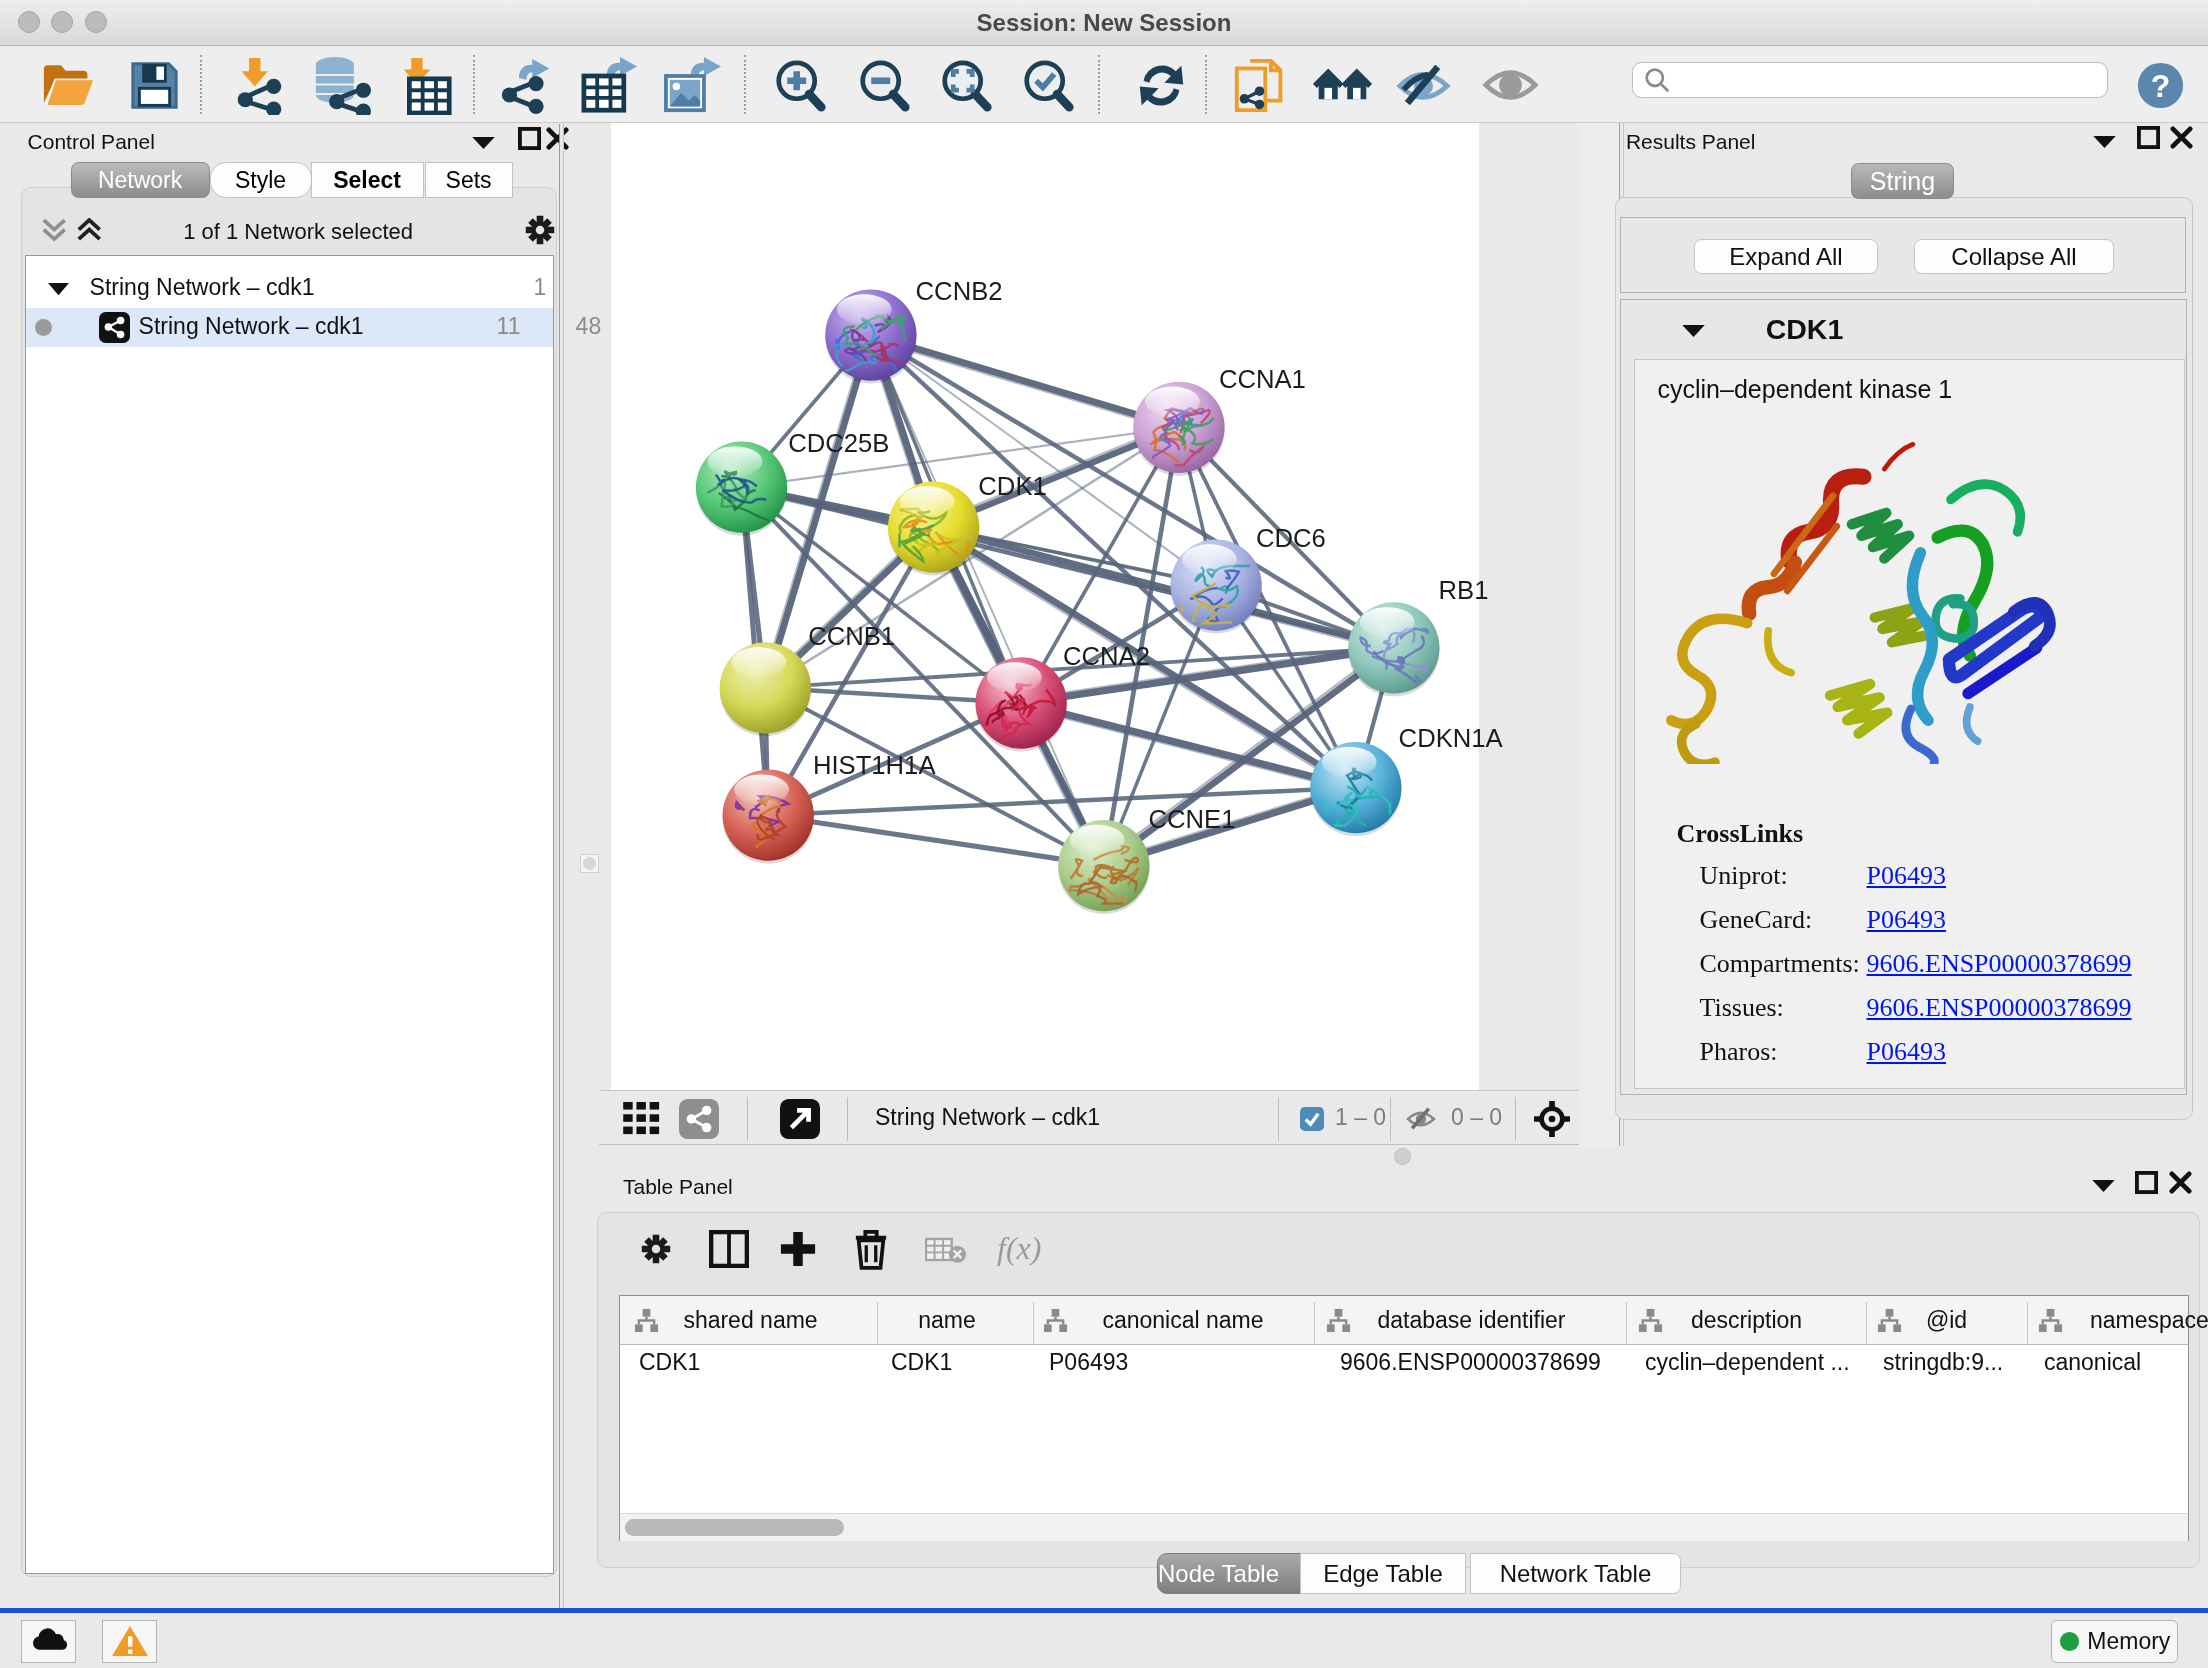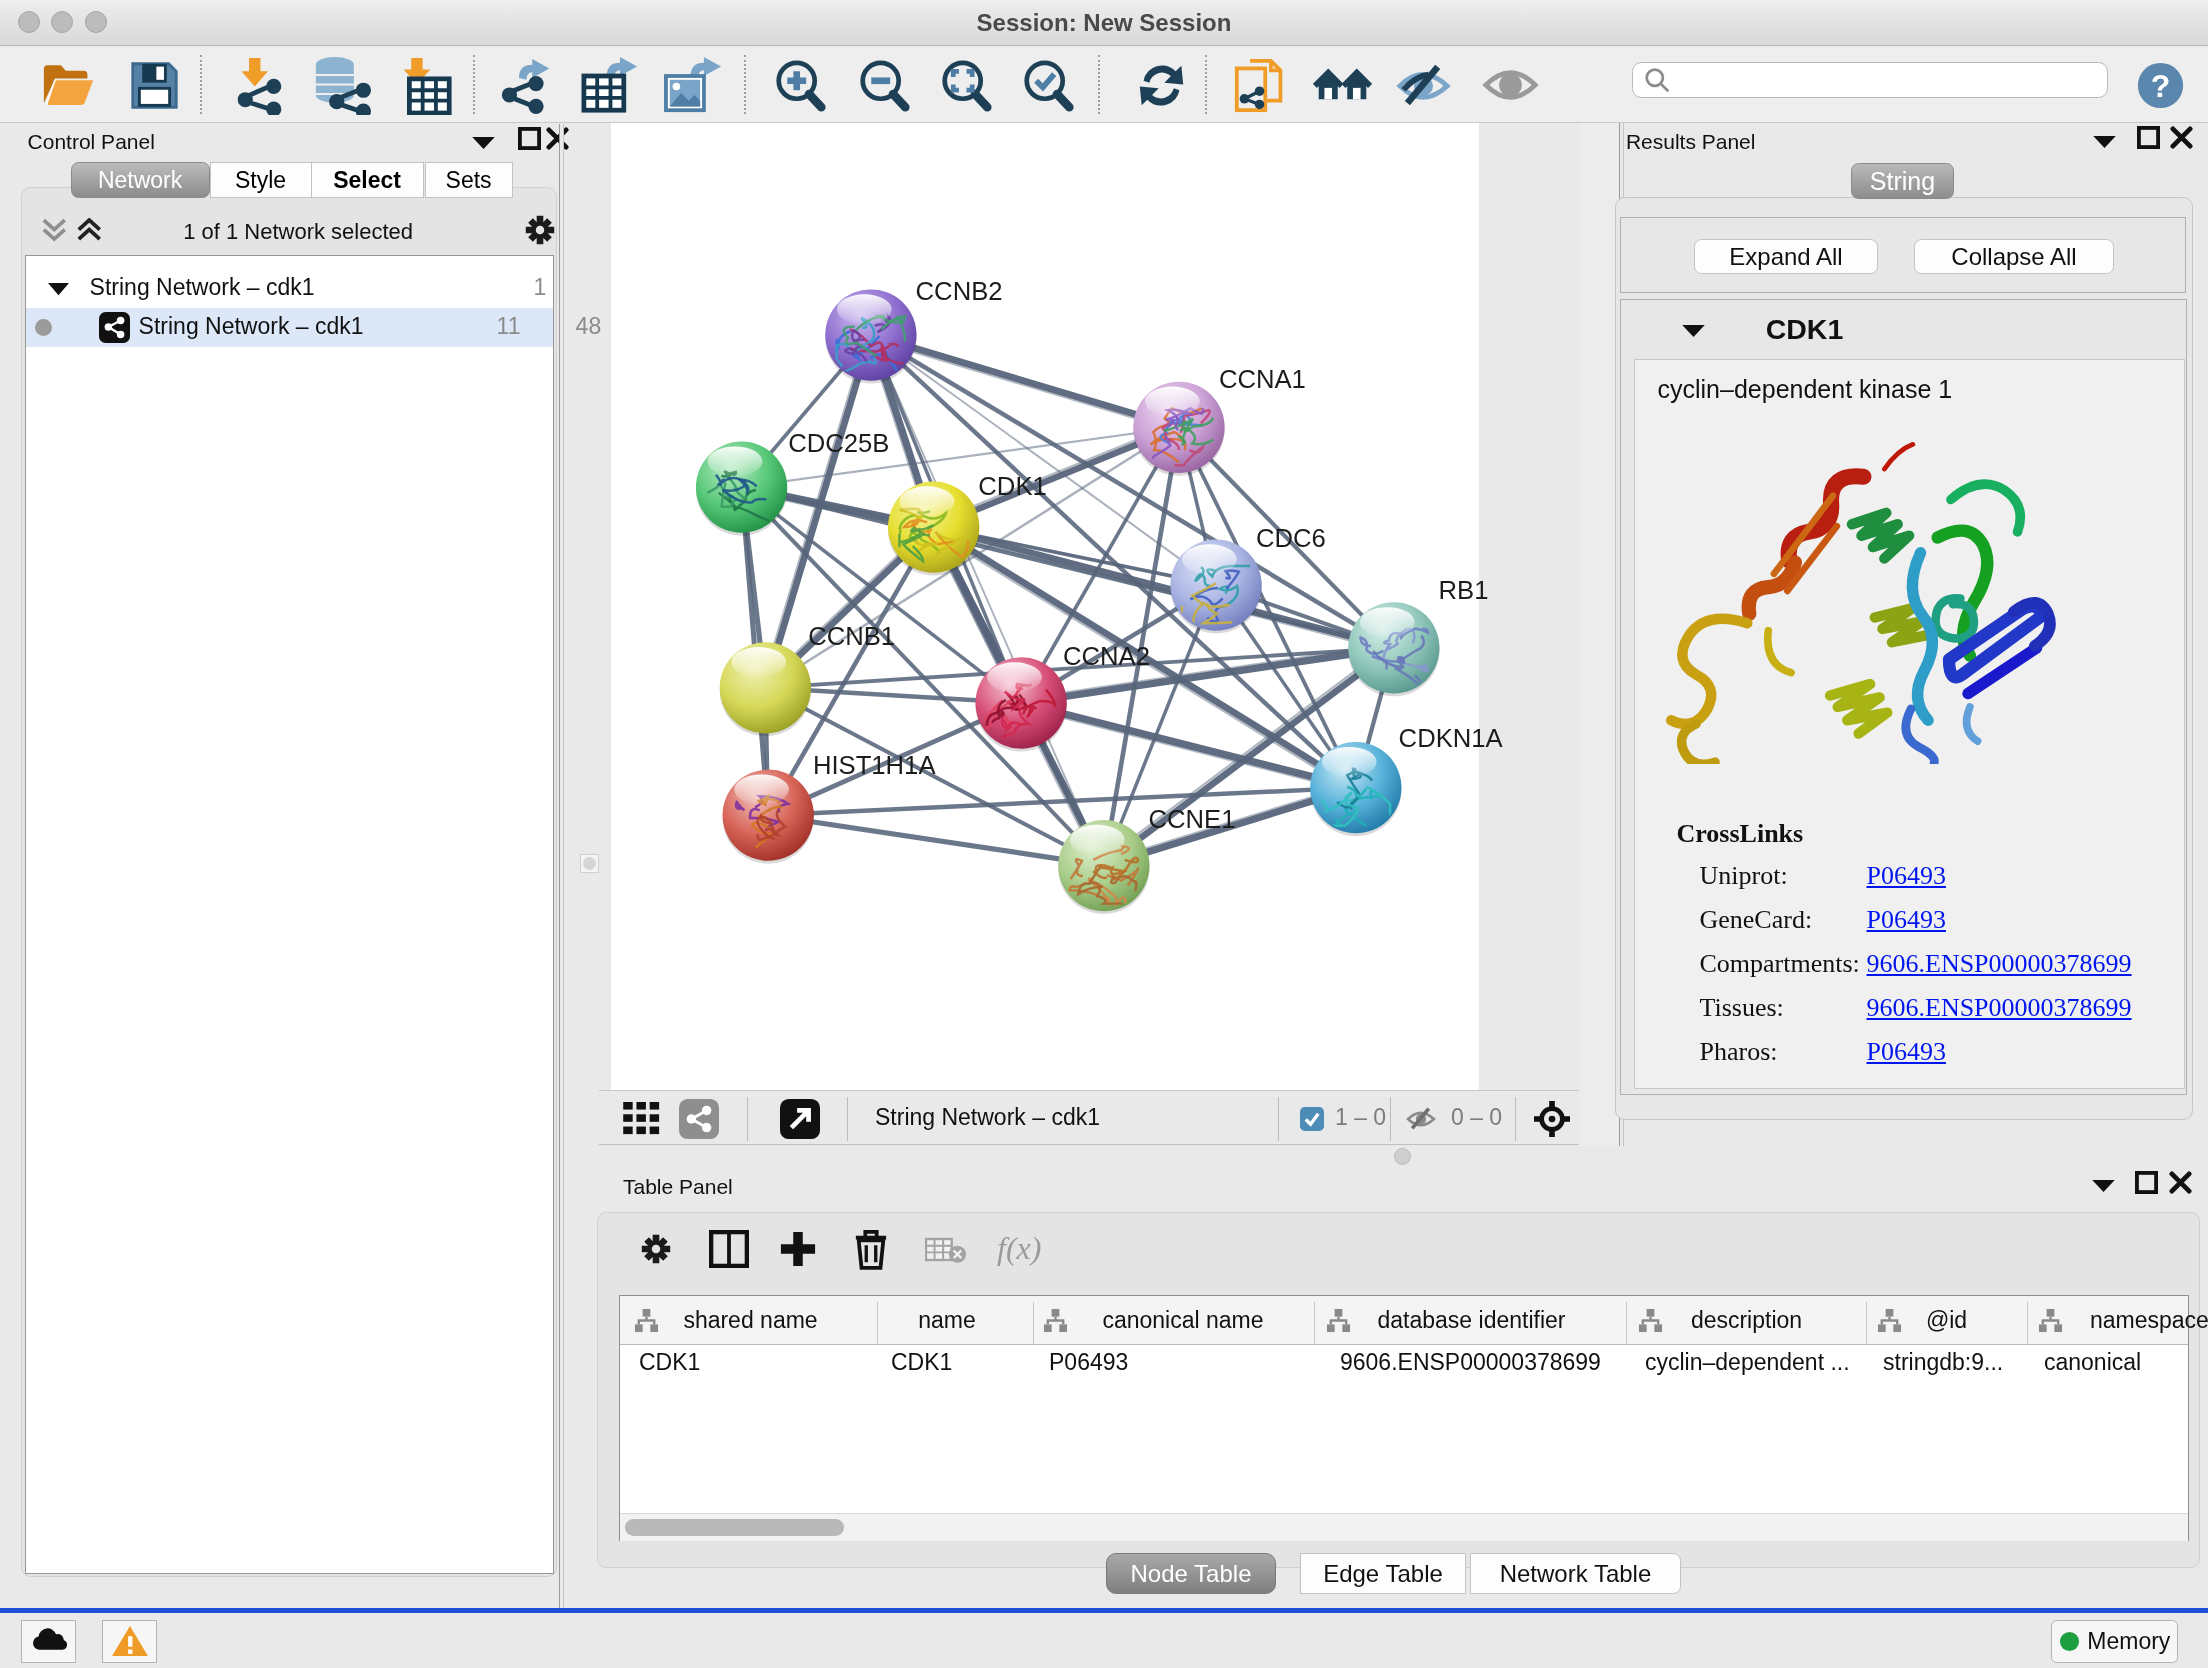--- a/index.html
+++ b/index.html
@@ -252,21 +252,21 @@
   <svg class="abs" style="left:510px; top:2.9px;" width="23" height="23" viewBox="0 0 24 24">
       <rect x="2" y="2" width="20" height="20" fill="none" stroke="#111" stroke-width="4"></rect>
     </svg>
   <svg class="abs" style="left:538px; top:2.9px;" width="23" height="23" viewBox="0 0 24 24">
       <path d="M3 3 L21 21 M21 3 L3 21" stroke="#111" stroke-width="5" stroke-linecap="round"></path>
     </svg>
 
   <div class="abs" style="left:13.3px; top:63px; width:536px; height:1390px; background:#e4e4e4; border:1px solid #cfcfcf; border-radius:9.5px;"></div>
 
   <div class="tab tabsel" style="left:63px; top:38px; width:139px;">Network</div>
-  <div class="tab" style="left:202px; top:38px; width:102px;">Style</div>
+  <div class="tab" style="left:202px; top:38px; width:102px;border-radius:16px;">Style</div>
   <div class="tab" style="left:303px; top:38px; width:113px;font-weight:bold;">Select</div>
   <div class="tab" style="left:417px; top:38px; width:88px;">Sets</div>
 
   <svg class="abs" style="left:32px; top:94px;" width="28.5" height="25" viewBox="0 0 30 26">
       <path d="M4 2 L15 12 L26 2 M4 12 L15 22 L26 12" fill="none" stroke="#8f8f8f" stroke-width="4"></path>
     </svg>
   <svg class="abs" style="left:67px; top:94px;" width="28.5" height="25" viewBox="0 0 30 26">
       <path d="M4 12 L15 2 L26 12 M4 22 L15 12 L26 22" fill="none" stroke="#222" stroke-width="4"></path>
     </svg>
   <div class="abs" style="left:105px; top:95px; width:371px; text-align:center; font-size:22px; color:#111;">1 of 1 Network selected</div>
@@ -909,21 +909,21 @@
     <div class="abs" style="left:720px; top:53px; font-size:23px; color:#111;">9606.ENSP00000378699</div>
     <div class="abs" style="left:1025px; top:53px; font-size:23px; color:#111;">cyclin–dependent ...</div>
     <div class="abs" style="left:1263px; top:53px; font-size:23px; color:#111;">stringdb:9...</div>
     <div class="abs" style="left:1424px; top:53px; font-size:23px; color:#111;">canonical</div>
 
     <div class="abs" style="left:0px; top:217px; width:100%; height:27.6px; background:#f2f2f2; border-top:1px solid #d8d8d8;">
       <div class="abs" style="left:4.8px; top:4.8px; width:219px; height:17px; background:#b9b9b9; border-radius:8.6px;"></div>
     </div>
   </div>
 
-  <div class="abs" style="left:521px; top:407px; width:170px; height:41px; background:linear-gradient(#a9a9a9,#7f7f7f); border:1px solid #7a7a7a; border-radius:10px; color:#fff; font-size:24px; text-align:center; line-height:39px;">Node Table</div>
+  <div class="abs" style="left:572px; top:407px; width:170px; height:41px; background:linear-gradient(#a9a9a9,#7f7f7f); border:1px solid #7a7a7a; border-radius:10px; color:#fff; font-size:24px; text-align:left; line-height:39px;">Node Table</div>
   <div class="abs" style="left:715px; top:407px; width:166px; height:41px; background:#fdfdfd; border:1px solid #c3c3c3; color:#111; font-size:24px; text-align:center; line-height:39px;">Edge Table</div>
   <div class="abs" style="left:885px; top:407px; width:211px; height:41px; background:#fdfdfd; border:1px solid #c3c3c3; border-radius:0 7.6px 7.6px 0; color:#111; font-size:24px; text-align:center; line-height:39px;">Network Table</div>
 </div>
 <div id="statusbar">
   <div class="sbtn" style="left:21px;">
       <svg width="38" height="28.5" viewBox="0 0 40 30">
         <path d="M10 24 a7 7 0 0 1 -1-13.9 a9.5 9.5 0 0 1 18.4-2.4 a6.5 6.5 0 0 1 8.3 6.3 a5.2 5.2 0 0 1 -1.4 10 z" fill="#111"></path>
       </svg>
     </div>
   <div class="sbtn" style="left:102px;">

